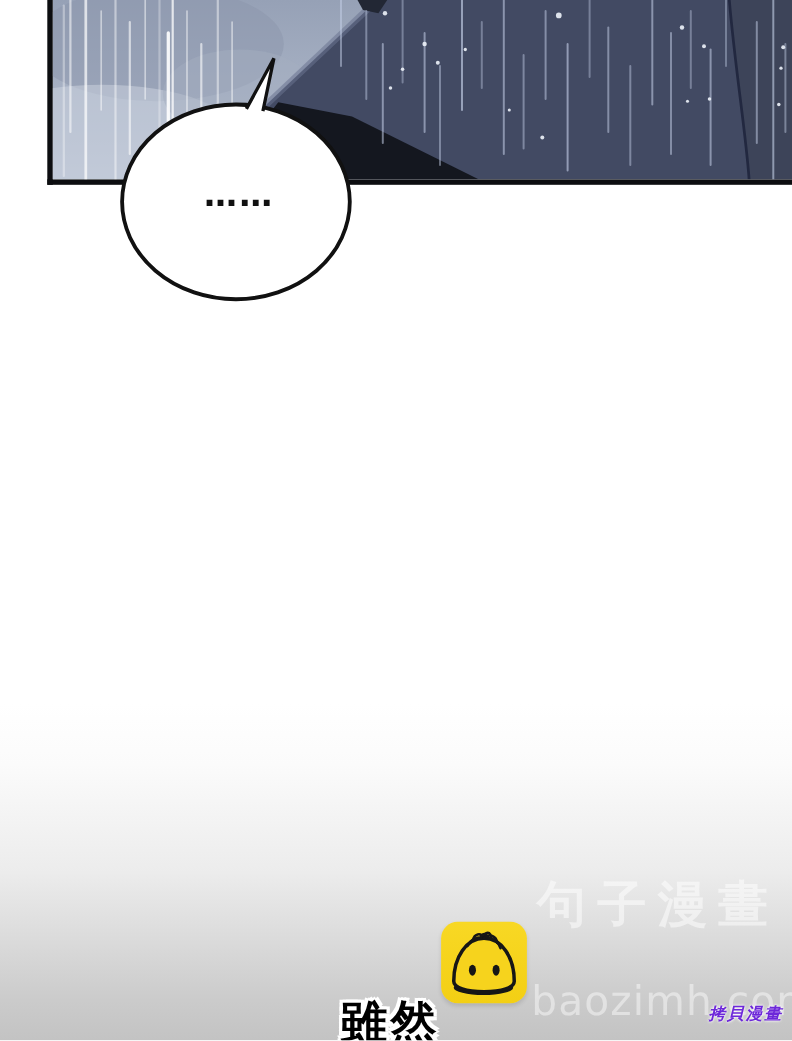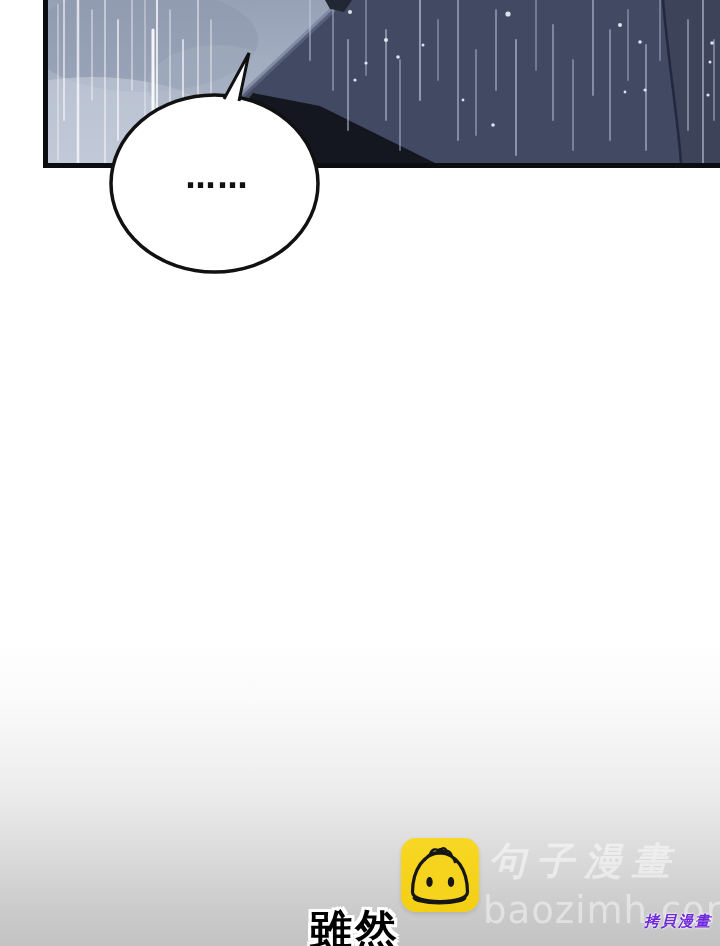--- a/index.html
+++ b/index.html
@@ -24,22 +24,22 @@
     position:absolute;left:0;top:640px;width:720px;height:306px;
     background:linear-gradient(180deg,#ffffff 0%,#fbfbfb 18%,#ececec 50%,#d9d9d9 72%,#cbcbcb 88%,#c3c3c3 100%);
   }
   
   .wm-icon{
     position:absolute;left:401px;top:838px;width:78px;height:74px;border-radius:15px;
     background:linear-gradient(180deg,#f8d824 0%,#f3cf14 100%);
     box-shadow:0 2px 4px rgba(0,0,0,0.12);
   }
   .wm-name{
-    position:absolute;left:488px;top:836px;font-size:38px;font-weight:bold;
-    letter-spacing:10px;color:rgba(255,255,255,0.5);white-space:nowrap;font-style:italic;
+    position:absolute;left:488px;top:792px;font-size:45px;font-weight:bold;
+    letter-spacing:10px;color:rgba(255,255,255,0.5);white-space:nowrap;
   }
   .wm-url{
     position:absolute;left:483px;top:889px;font-size:37px;font-weight:normal;
     letter-spacing:1px;color:rgba(255,255,255,0.45);white-space:nowrap;
   }
   .corner-label{
     position:absolute;right:8px;top:912px;font-size:15px;font-weight:bold;
     letter-spacing:2px;color:#6d28d9;white-space:nowrap;
     text-shadow:0 0 3px #ffffff,0 0 2px #ffffff;
     font-style:italic;

